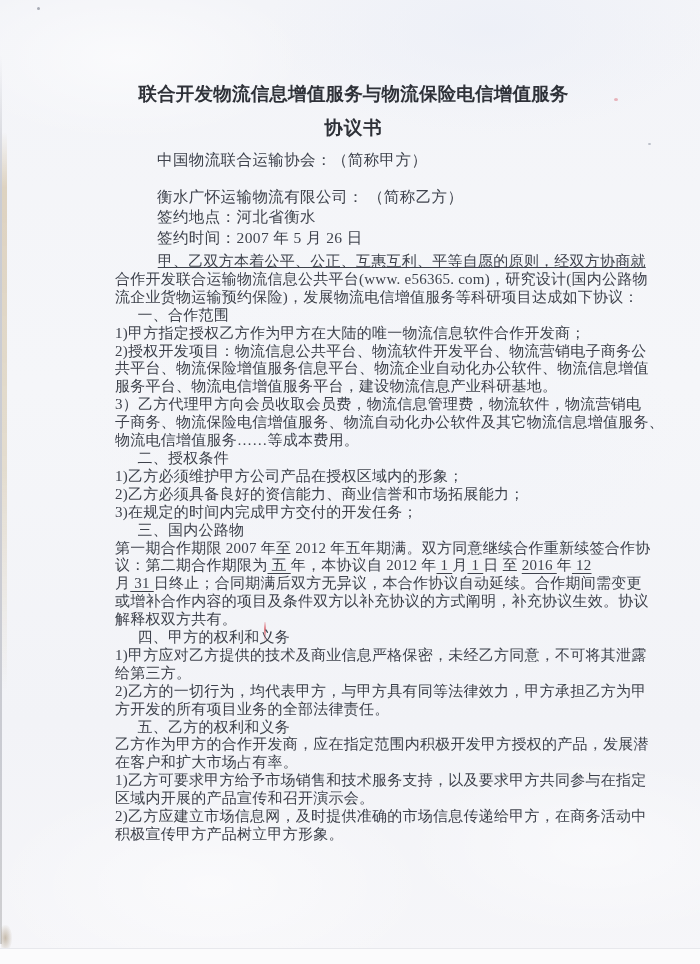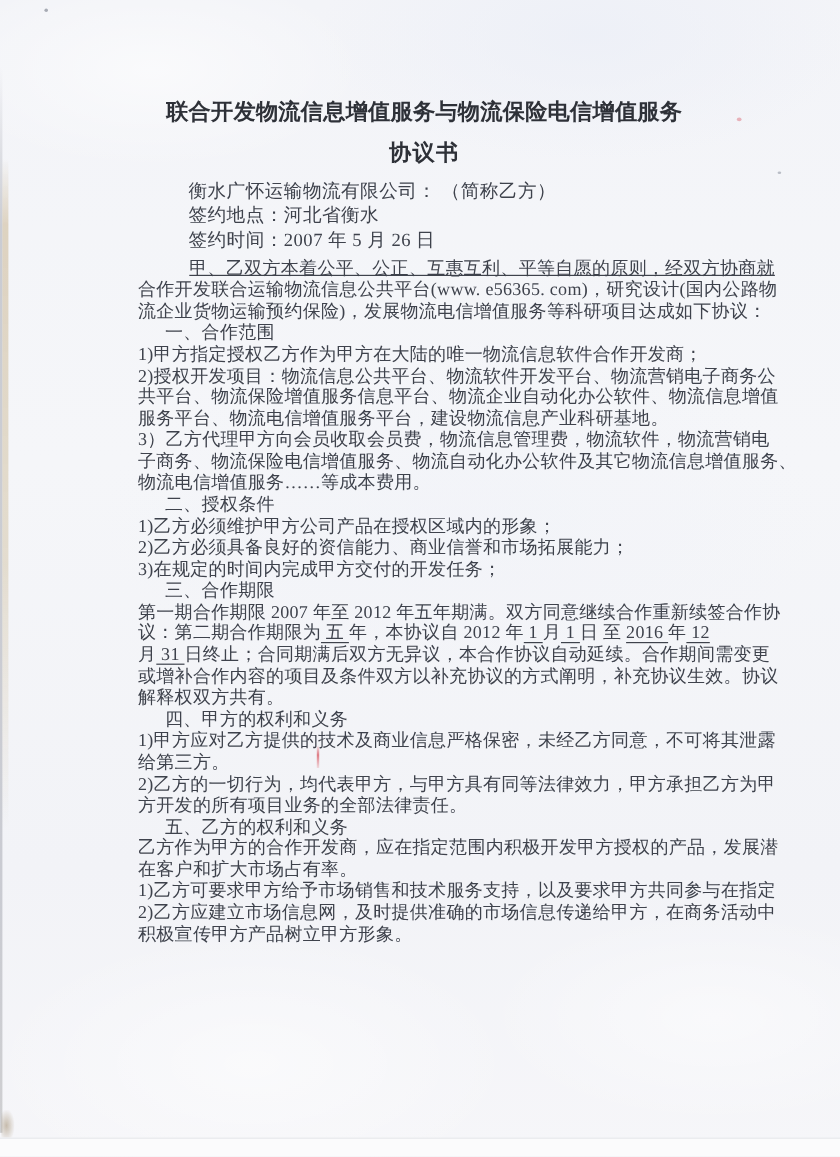--- a/index.html
+++ b/index.html
@@ -51,20 +51,21 @@
   <div class="speck-pink"></div>
   <div class="speck-right"></div>
   <div class="red-scratch"></div>
   <div class="scan-strip"></div>
 
   <div class="content">
     <div class="doc-title">联合开发物流信息增值服务与物流保险电信增值服务</div>
     <div class="doc-title second">协议书</div>
 
     <div class="party-block">
+        <div class="party-line">中国物流联合运输协会：（简称甲方）</div>
         <div class="party-line">衡水广怀运输物流有限公司： （简称乙方）</div>
       </div>
 
     <div class="signing-block">
         <div class="sign-line">签约地点：河北省衡水</div>
         <div class="sign-line">签约时间：2007 年 5 月 26 日</div>
       </div>
 
     <div class="doc-body">
         <div class="bl para"><span>甲、乙双方本着公平、公正、互惠互利、平等自愿的原则，经双方协商就</span></div>
@@ -75,33 +76,34 @@
         <div class="bl line"><span>2)授权开发项目：物流信息公共平台、物流软件开发平台、物流营销电子商务公</span></div>
         <div class="bl line"><span>共平台、物流保险增值服务信息平台、物流企业自动化办公软件、物流信息增值</span></div>
         <div class="bl line"><span>服务平台、物流电信增值服务平台，建设物流信息产业科研基地。</span></div>
         <div class="bl line"><span>3）乙方代理甲方向会员收取会员费，物流信息管理费，物流软件，物流营销电</span></div>
         <div class="bl line"><span>子商务、物流保险电信增值服务、物流自动化办公软件及其它物流信息增值服务、</span></div>
         <div class="bl line"><span>物流电信增值服务……等成本费用。</span></div>
         <div class="bl heading"><span>二、授权条件</span></div>
         <div class="bl line"><span>1)乙方必须维护甲方公司产品在授权区域内的形象；</span></div>
         <div class="bl line"><span>2)乙方必须具备良好的资信能力、商业信誉和市场拓展能力；</span></div>
         <div class="bl line"><span>3)在规定的时间内完成甲方交付的开发任务；</span></div>
-        <div class="bl heading"><span>三、合作期限</span></div>
+        <div class="bl heading"><span>三、国内公路物</span></div>
         <div class="bl line"><span>第一期合作期限 2007 年至 2012 年五年期满。双方同意继续合作重新续签合作协</span></div>
         <div class="bl line"><span>议：第二期合作期限为</span><span class="u">  五  </span><span>年，本协议自 2012 年</span><span class="u"> 1 </span><span>月</span><span class="u"> 1 </span><span>日 至 </span><span class="u"> 2016 </span><span>年</span><span class="u"> 12</span></div>
         <div class="bl line"><span>月</span><span class="u"> 31 </span><span>日终止；合同期满后双方无异议，本合作协议自动延续。合作期间需变更</span></div>
         <div class="bl line"><span>或增补合作内容的项目及条件双方以补充协议的方式阐明，补充协议生效。协议</span></div>
         <div class="bl line"><span>解释权双方共有。</span></div>
         <div class="bl heading"><span>四、甲方的权利和义务</span></div>
         <div class="bl line"><span>1)甲方应对乙方提供的技术及商业信息严格保密，未经乙方同意，不可将其泄露</span></div>
         <div class="bl line"><span>给第三方。</span></div>
         <div class="bl line"><span>2)乙方的一切行为，均代表甲方，与甲方具有同等法律效力，甲方承担乙方为甲</span></div>
         <div class="bl line"><span>方开发的所有项目业务的全部法律责任。</span></div>
         <div class="bl heading"><span>五、乙方的权利和义务</span></div>
         <div class="bl line"><span>乙方作为甲方的合作开发商，应在指定范围内积极开发甲方授权的产品，发展潜</span></div>
         <div class="bl line"><span>在客户和扩大市场占有率。</span></div>
         <div class="bl line"><span>1)乙方可要求甲方给予市场销售和技术服务支持，以及要求甲方共同参与在指定</span></div>
+        <div class="bl line"><span>区域内开展的产品宣传和召开演示会。</span></div>
         <div class="bl line"><span>2)乙方应建立市场信息网，及时提供准确的市场信息传递给甲方，在商务活动中</span></div>
         <div class="bl line"><span>积极宣传甲方产品树立甲方形象。</span></div>
       </div>
   </div>
 
 </div>
 
 </body></html>

